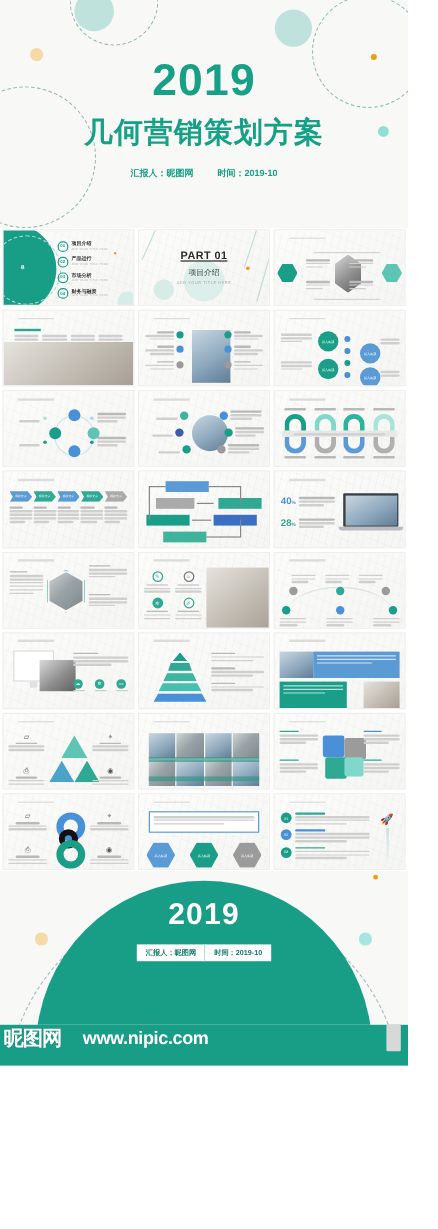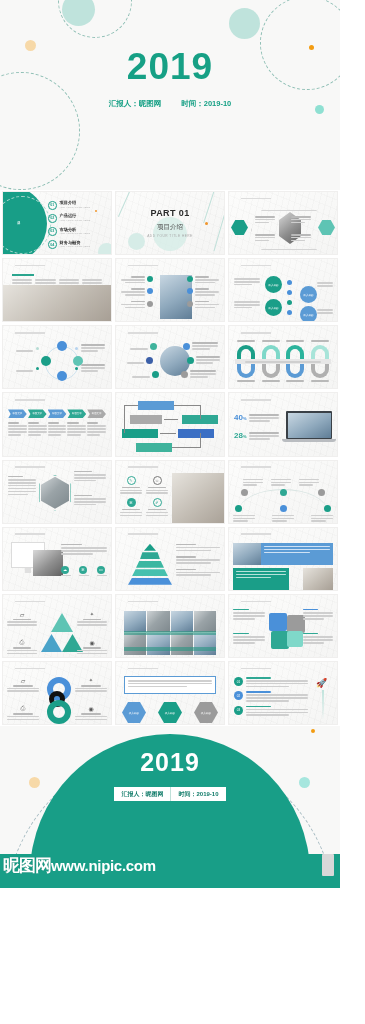--- a/index.html
+++ b/index.html
@@ -70,21 +70,21 @@
   .ln { background:#b9b9b9; height:1.5px; border-radius:1px; display:block; }
   .ln.lt { background:#cfcfcf; }
   .blk { display:flex; flex-direction:column; gap:1.4px; }
 
   
   .part { display:flex; flex-direction:column; align-items:center; justify-content:center;
           height:100%; }
   .part .pcircle { position:absolute; width:34px; height:34px; border-radius:50%;
                    background:#d3ece6; opacity:.75; }
   .part .ptxt { font-size:9px; font-weight:bold; color:#2b2b2b; letter-spacing:.4px;
-                position:relative; }
+                position:relative;text-decoration:underline; }
   .part .pcn { font-size:6.5px; color:#4a4a4a; margin-top:5px; position:relative; }
   .part .pen { font-size:3.2px; color:#a8a8a8; margin-top:2px; letter-spacing:.5px;
                position:relative; }
   .pline { position:absolute; background:#bfe0d9; }
   .pdot { position:absolute; width:3px; height:3px; border-radius:50%; background:#f0962d; }
   .pball { position:absolute; width:17px; height:17px; border-radius:50%; background:#d6ece7; }
 
   
   .toc-arc { position:absolute; left:-32px; top:-6px; width:76px; height:76px;
              border-radius:50%; background:#189e87; }
@@ -131,21 +131,21 @@
   .t-dot { position:absolute; width:4px; height:4px; border-radius:50%;
            background:#f39c12; right:25px; top:3px; }
 
   
   .foot { position:relative; height:34px; background:#189e87; }
   .foot .wm { position:absolute; left:0; top:-4px; width:100%; height:30px;
               display:flex; align-items:center; }
   .wm-logo { font-size:17px; font-weight:bold; color:#fff;
              -webkit-text-stroke:0px; letter-spacing:-1px; margin-left:3px;
              text-shadow:0 0 1px rgba(0,0,0,.25); }
-  .wm-url { font-size:15px; font-weight:bold; color:#fff; margin-left:0;
+  .wm-url { font-size:15px; font-weight:bold; color:#fff; margin-left:18px;
             letter-spacing:-.3px; }
   .wm-id { position:absolute; left:118px; top:3px; font-size:9.2px; color:#dcdcdc;
            letter-spacing:-.2px; white-space:nowrap; }
   .foot .tab { position:absolute; right:6px; top:0px; width:12px; height:22px;
                background:#d8d8d8; border-radius:1px; }
 </style>
 </head>
 <body>
 
 <div class="page">
@@ -155,20 +155,21 @@
     <div class="deco c-dash1"></div>
     <div class="deco c-dash2"></div>
     <div class="deco c-dash3"></div>
     <div class="deco c-fill1"></div>
     <div class="deco c-fill2"></div>
     <div class="deco c-fill3"></div>
     <div class="deco c-fill4"></div>
     <div class="deco c-dot-o"></div>
     <div class="cover-inner">
       <div class="cover-year">2019</div>
+      <div class="cover-title">几何营销策划方案</div>
       <div class="cover-meta">
         <span>汇报人：昵图网</span>
         <span>时间：2019-10</span>
       </div>
     </div>
   </section>
 
   <section class="grid">
 
     <div class="tb">

